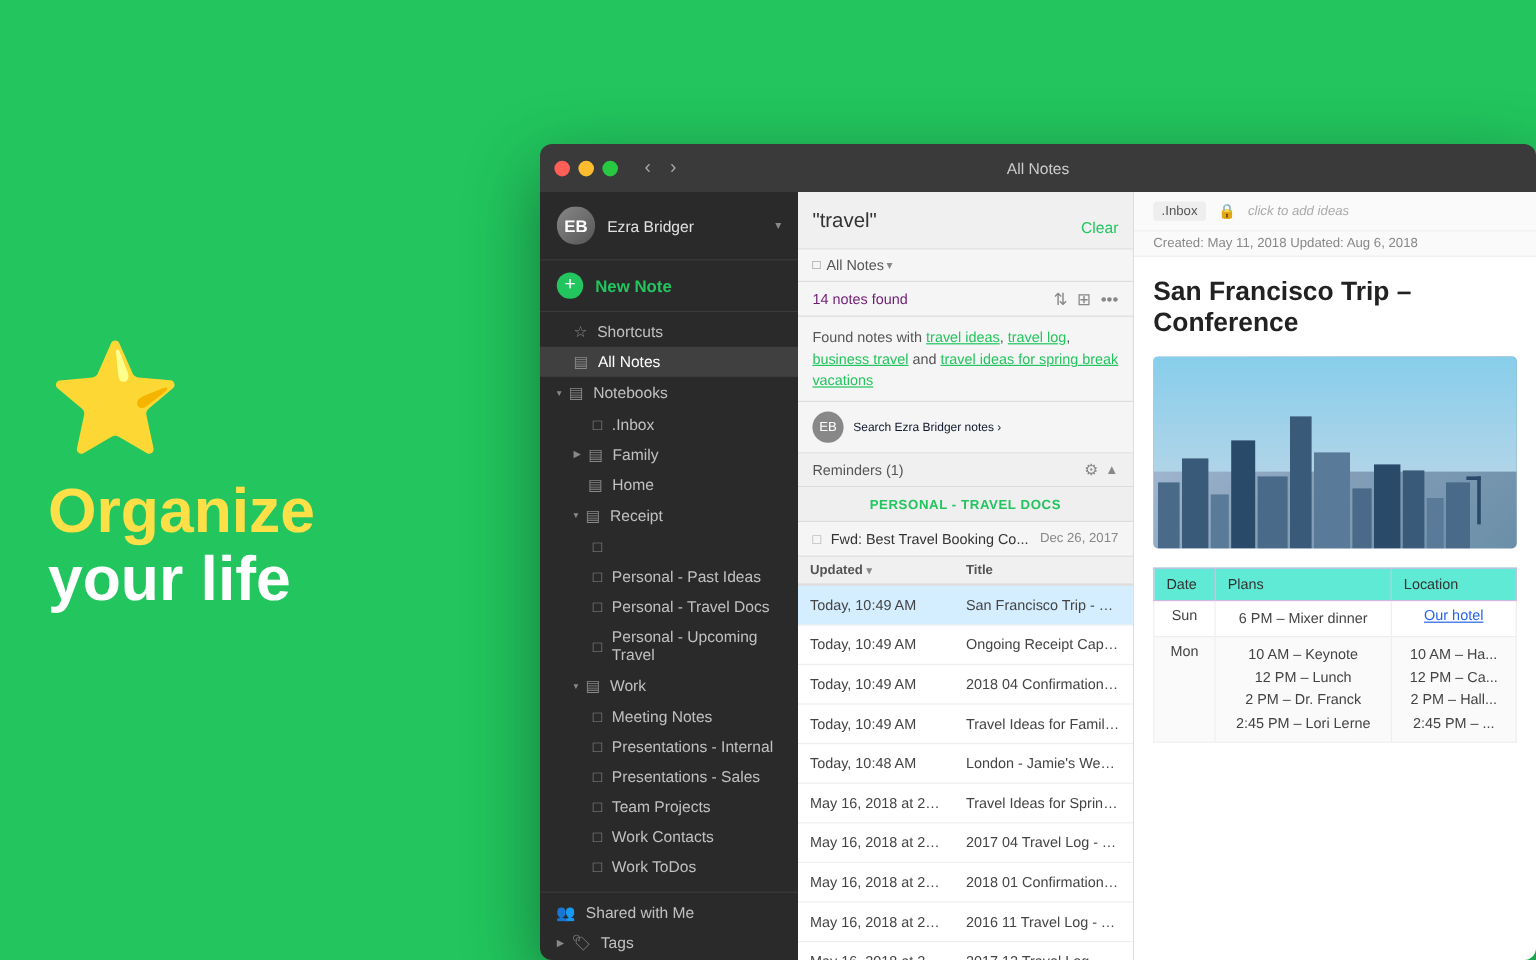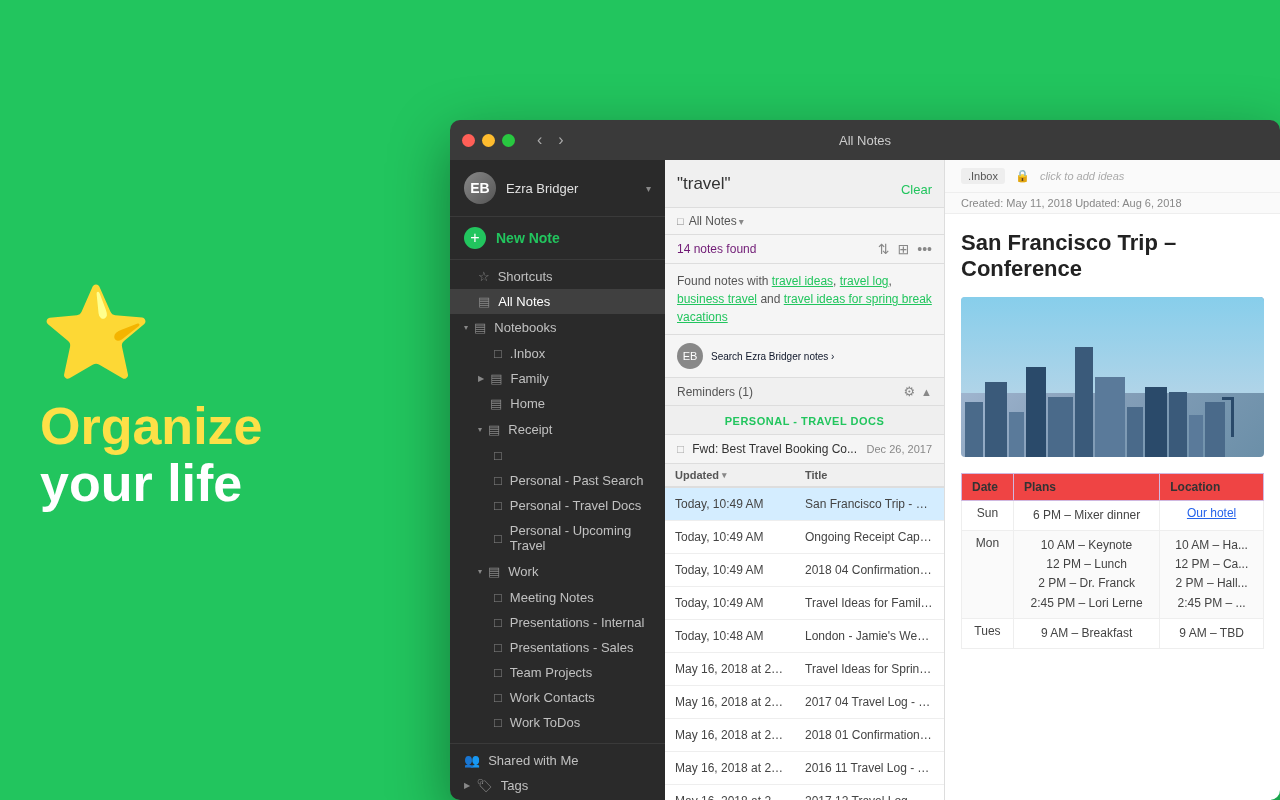--- a/index.html
+++ b/index.html
@@ -595,24 +595,24 @@
     }
 
     .note-table {
       width: 100%;
       border-collapse: collapse;
       font-size: 12px;
       margin-bottom: 12px;
     }
 
     .note-table th {
-      background: #ef4444;
+      background: #5eead4;
       padding: 6px 10px;
       text-align: left;
-      font-weight: 700;
+      font-weight: 400;
       color: #333;
       border: 1px solid #d0b8e0;
     }
 
     .note-table td {
       padding: 5px 10px;
       border: 1px solid #eee;
       color: #444;
       vertical-align: top;
       text-align: center;
@@ -753,21 +753,21 @@
           <span class="triangle">▾</span>
           <span class="sidebar-item-icon">▤</span>
           <span>Receipt</span>
         </div>
 
         <div class="sidebar-item sidebar-indent2">
           <span class="sidebar-item-icon">□</span>
         </div>
         <div class="sidebar-item sidebar-indent2">
           <span class="sidebar-item-icon">□</span>
-          <span class="sidebar-item-label">Personal - Past Search</span>
+          <span class="sidebar-item-label">Personal - Past Ideas</span>
         </div>
         <div class="sidebar-item sidebar-indent2">
           <span class="sidebar-item-icon">□</span>
           <span class="sidebar-item-label">Personal - Travel Docs</span>
         </div>
         <div class="sidebar-item sidebar-indent2">
           <span class="sidebar-item-icon">□</span>
           <span class="sidebar-item-label">Personal - Upcoming Travel</span>
         </div>
 
@@ -973,24 +973,19 @@
           <tr>
       <td>Sun</td>
       <td class="multi-line">6 PM – Mixer dinner</td>
       <td><span class="table-link">Our hotel</span></td>
     </tr>
               <tr>
       <td>Mon</td>
       <td class="multi-line">10 AM – Keynote<br>12 PM – Lunch<br>2 PM – Dr. Franck<br>2:45 PM – Lori Lerne</td>
       <td class="multi-line">10 AM – Ha...<br>12 PM – Ca...<br>2 PM – Hall...<br>2:45 PM – ...</td>
     </tr>
-              <tr>
-      <td>Tues</td>
-      <td class="multi-line">9 AM – Breakfast</td>
-      <td class="multi-line">9 AM – TBD</td>
-    </tr>
             </tbody>
         </table>
       </div>
     </div>
 
   </div>
 </div>
 
 </body></html>

